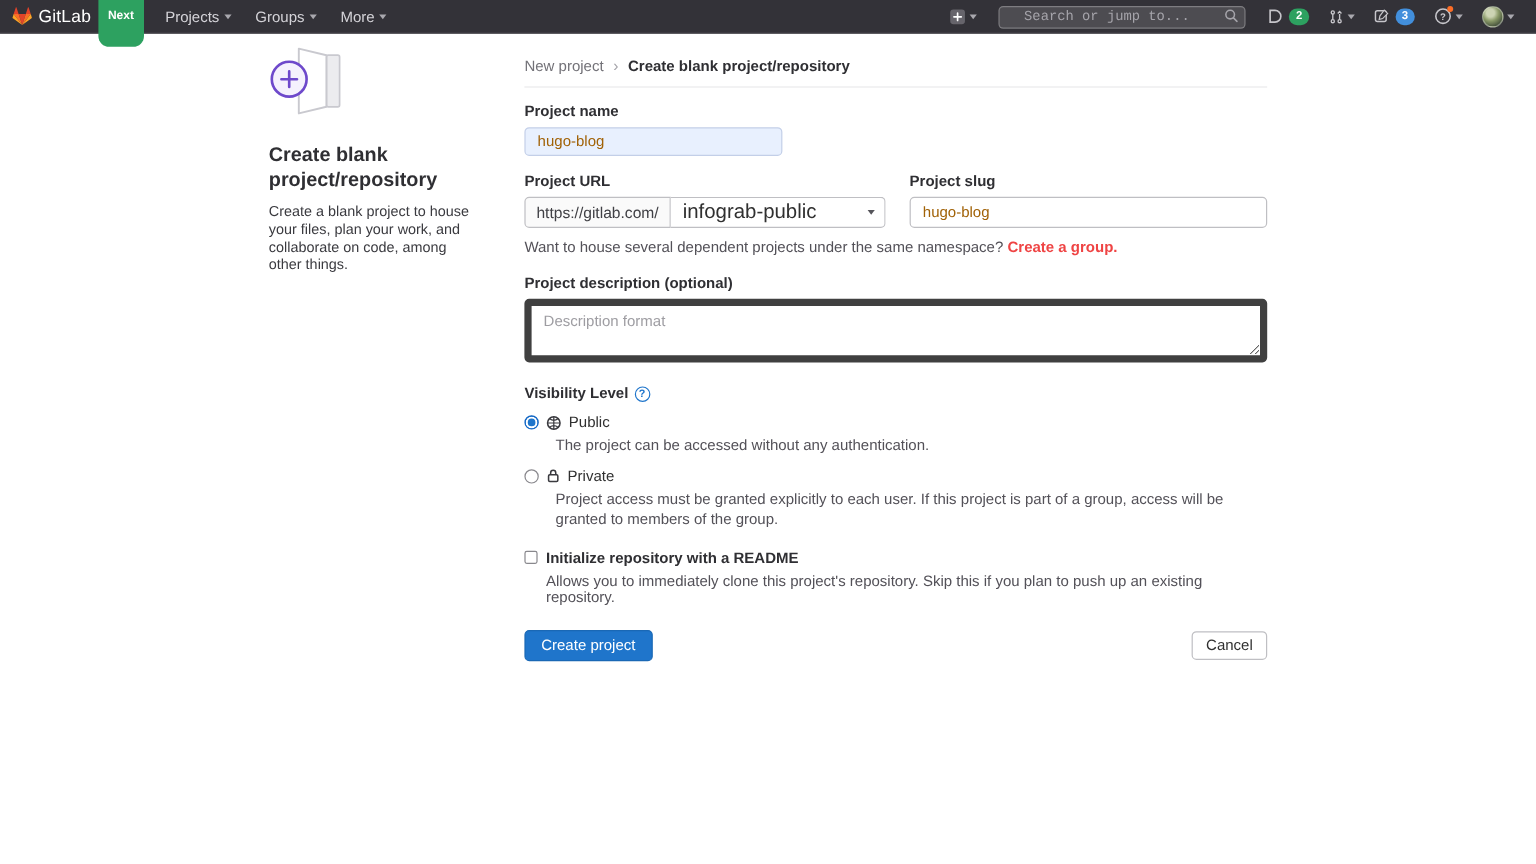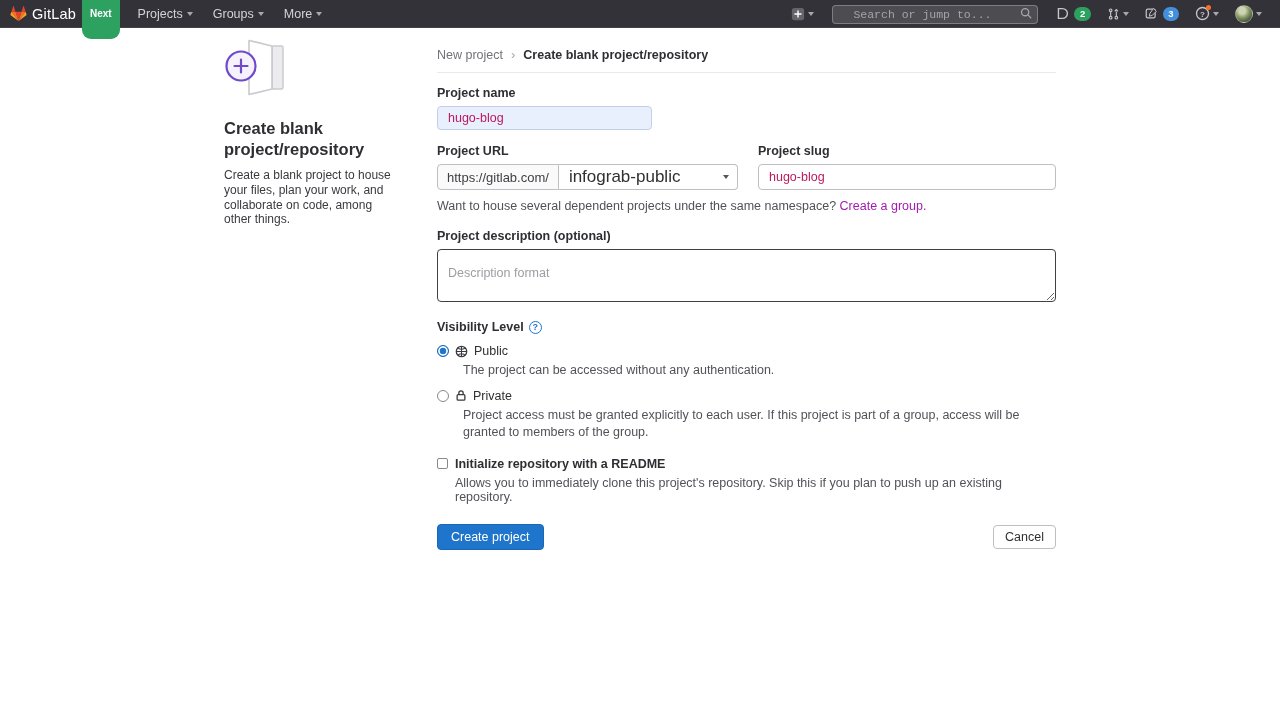--- a/index.html
+++ b/index.html
@@ -48,42 +48,42 @@
   .breadcrumb { padding-top:19px; font-size:12.5px; display:flex; align-items:center; gap:8px; }
   .crumb-parent { color:#737278; cursor:pointer; }
   .crumb-sep::after { content:"\203A"; color:#a5a4aa; font-size:13px; }
   .crumb-current { font-weight:bold; color:#2f2f33; }
   .divider { border:none; border-top:1px solid #e9e9ec; margin-top:10px; }
 
   
   .fld-label { display:block; font-size:12.5px; font-weight:bold; color:#2f2f33; margin-bottom:6px; }
   .grp { margin-top:13px; }
   .txt-input { height:24px; border:1px solid #bfbfc3; border-radius:4px; padding:0 10px;
-    font-size:12.5px; color:#be185d; font-family:"Liberation Sans",sans-serif; outline:none; background:#fff; }
+    font-size:12.5px; color:#a16207; font-family:"Liberation Sans",sans-serif; outline:none; background:#fff; }
   .autofill { background:#e8f0fe; border-color:#c3cfe8; }
   #project-name-input { width:215px; }
 
   .url-row { display:flex; gap:20px; margin-top:14px; }
   .url-col { flex:0 0 301px; }
   .slug-col { flex:1; }
   .url-group { display:flex; }
   .url-prefix { height:26px; display:flex; align-items:center; padding:0 9px;
     border:1px solid #bfbfc3; border-radius:4px 0 0 4px; background:#fafafa;
     font-size:13px; color:#404045; white-space:nowrap; }
   .ns-select { height:26px; flex:1; border:1px solid #bfbfc3; border-left:none;
     border-radius:0 4px 4px 0; background:#fff; display:flex; align-items:center;
     justify-content:space-between; padding:0 8px 0 10px; font-size:17px; cursor:pointer; }
   .ns-select .caret { border-top-color:#55545a; }
   #project-slug-input { width:100%; height:26px; }
 
   .ns-help { font-size:12.5px; color:#535158; margin-top:9px; }
-  .link { color:#a21caf; text-decoration:none; cursor:pointer; }
-
-  textarea.desc { width:100%; height:53px; border:1px solid #404040; border-radius:4px;
-    padding:16px 10px; font-size:12.5px; font-family:"Liberation Sans",sans-serif;
+  .link { color:#ef4444; text-decoration:none; cursor:pointer;font-weight:bold; }
+
+  textarea.desc { width:100%; height:53px; border:6px solid #404040; border-radius:4px;
+    padding:6px 10px; font-size:12.5px; font-family:"Liberation Sans",sans-serif;
     color:#3b82f6; resize:both; outline:none; }
   textarea.desc::placeholder { color:#9e9da2; }
 
   .vis-label-row { display:flex; align-items:center; gap:5px; margin-top:14px; }
   .vis-label-row .fld-label { margin-bottom:0; }
   .q-icon { width:13px; height:13px; border:1.4px solid #1f75cb; border-radius:50%;
     color:#1f75cb; font-size:9px; font-weight:bold; display:inline-flex;
     align-items:center; justify-content:center; cursor:pointer; }
 
   .vis-option { margin-top:10px; }

